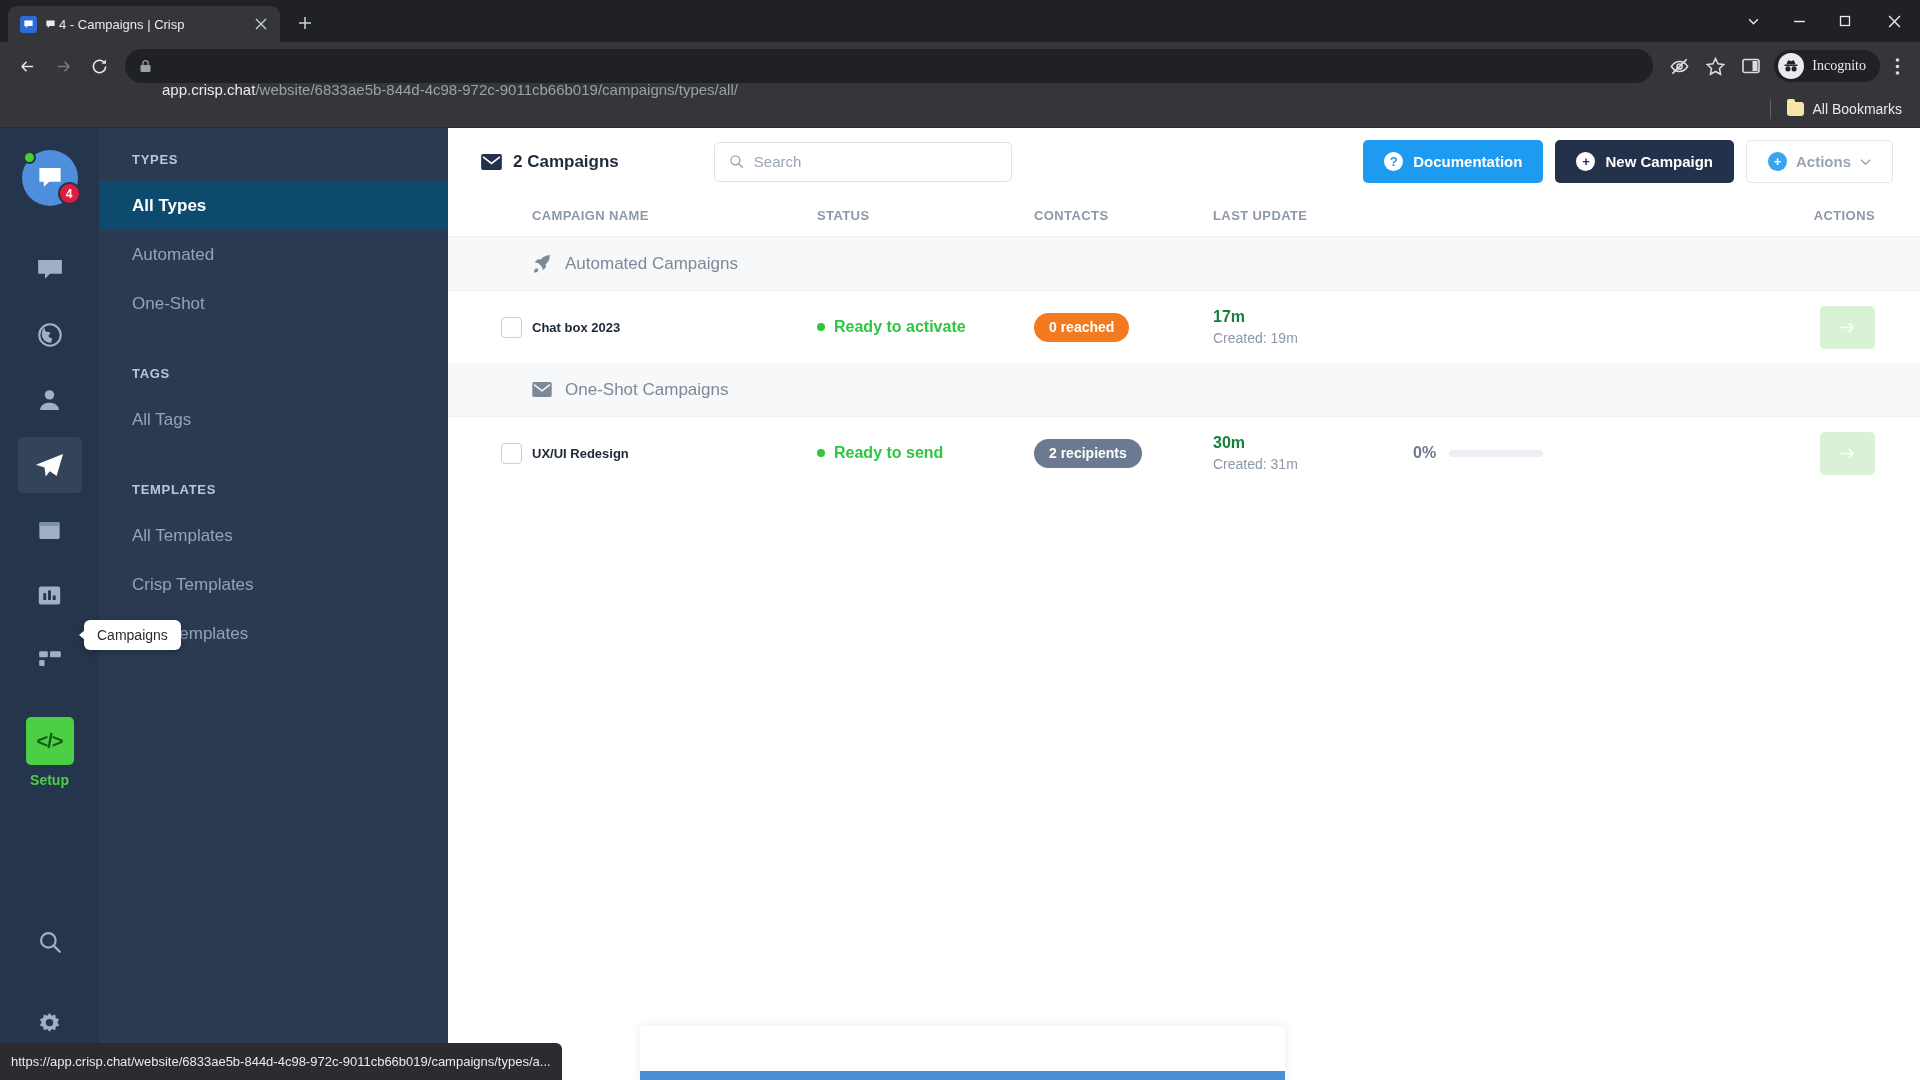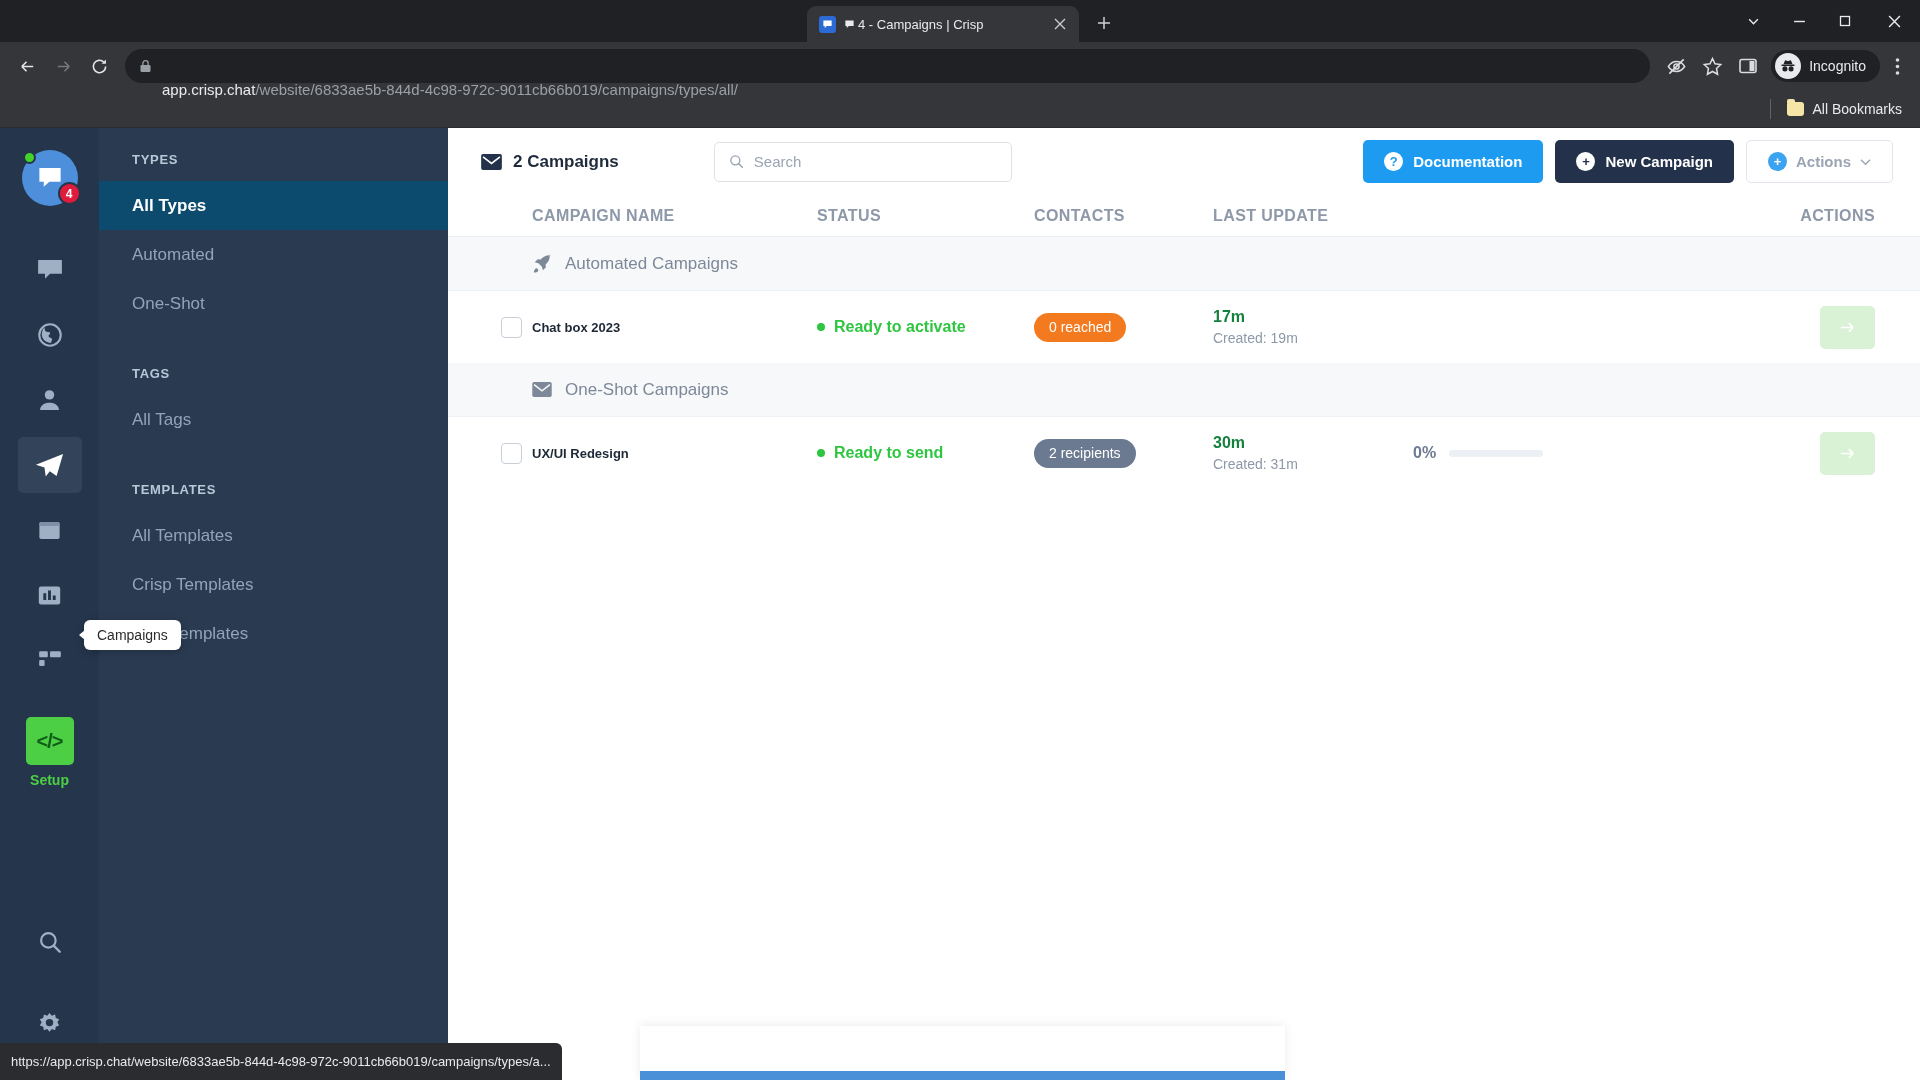--- a/index.html
+++ b/index.html
@@ -8,21 +8,21 @@
     font-family: "Liberation Sans", sans-serif;
     overflow: hidden;
     background: #ffffff;
   }
 
   
   .browser { width: 1920px; height: 1080px; position: relative; background:#fff; }
 
   .tabstrip {
     height: 42px; background:#202124; display:flex; align-items:flex-end;
-    padding-left: 8px; position: relative; justify-content: center;
+    padding-left: 8px; position: relative;
   }
   .tab {
     height: 36px; width: 272px; background:#35363a; border-radius: 9px 9px 0 0;
     display:flex; align-items:center; padding: 0 10px 0 12px; gap: 8px;
     position: relative;
   }
   .tab-favicon {
     width:17px; height:17px; border-radius:3px; flex:0 0 auto;
     background:#2c6bd6; display:flex; align-items:center; justify-content:center;
   }
@@ -49,21 +49,21 @@
   .navbtn.dim { color:#76797c; }
   .omnibox {
     flex:1; height:34px; background:#202124; border-radius:17px; margin:0 7px;
     display:flex; align-items:center; padding: 0 14px; gap:10px; min-width:0;
   }
   .omni-url { font-size:15px; color:#9aa0a6; white-space:nowrap; overflow:hidden; text-overflow:ellipsis;margin-top:47px; }
   .omni-url b { color:#e8eaed; font-weight:400; }
   .tb-icon { width:34px; height:34px; display:flex; align-items:center; justify-content:center; color:#dadce0; flex:0 0 auto; }
   .incognito-pill {
     height:32px; background:#202124; border-radius:16px; display:flex; align-items:center;
-    gap:8px; padding: 0 14px 0 4px; margin-left:4px; flex:0 0 auto;
+    gap:8px; padding: 0 14px 0 4px; margin-left:4px; flex:0 0 auto;font-family:Liberation Serif, serif;
   }
   .incog-circle {
     width:26px; height:26px; border-radius:50%; background:#e8eaed;
     display:flex; align-items:center; justify-content:center;
   }
   .incog-label { font-size:14px; color:#e8eaed; }
   .kebab { width:30px; height:34px; display:flex; align-items:center; justify-content:center; color:#dadce0; flex:0 0 auto; }
 
   .bookmarkbar {
     height: 38px; background:#35363a; display:flex; align-items:center;
@@ -174,38 +174,38 @@
     font-size:13px; font-weight:bold; flex:0 0 auto;
   }
   .circ-w { background:#fff; color:#1d9bf0; }
   .circ-w2 { background:#fff; color:#23324a; }
   .circ-b { background:#3ba3ef; color:#fff; }
 
   .thead {
     height:42px; display:flex; align-items:center; border-bottom:1px solid #eceff3;
     background:#fff; flex:0 0 auto;
   }
-  .th { font-size:16px; font-weight:bold; color:#8d98a8; letter-spacing:.4px; }
+  .th { font-size:13px; font-weight:bold; color:#8d98a8; letter-spacing:.4px; }
 
   .group-row {
     height:54px; background:#f7f8fa; display:flex; align-items:center; padding-left:84px;
     gap:13px; border-bottom:1px solid #eceff3;
   }
   .group-label { font-size:17px; color:#7d8899; }
 
   .row { height:72px; display:flex; align-items:center; position:relative; }
   .cell-check { width:84px; display:flex; align-items:center; justify-content:flex-start; padding-left:53px; }
   .checkbox { width:21px; height:21px; border:1px solid #c8cfd8; border-radius:4px; background:#fff; }
   .cell-name { width:285px; font-size:13px; color:#1d2836; font-weight:bold; }
   .cell-status { width:217px; display:flex; align-items:center; gap:9px; font-size:16px; color:#2ec641; font-weight:bold; }
   .dot { width:8px; height:8px; border-radius:50%; background:#2ec641; flex:0 0 auto; }
   .cell-contacts { width:179px; display:flex; align-items:center; }
   .pill {
     height:29px; border-radius:15px; display:flex; align-items:center; padding: 0 15px;
-    font-size:14px; font-weight:normal; color:#fff;
+    font-size:14px; font-weight:bold; color:#fff;
   }
   .pill-orange { background:#f47a20; }
   .pill-slate { background:#6b7a90; }
   .cell-update { width:200px; }
   .upd-main { font-size:16px; font-weight:bold; color:#15803d; }
   .upd-sub { font-size:14px; color:#8d98a8; margin-top:4px; }
   .cell-progress { width:250px; display:flex; align-items:center; gap:13px; }
   .pct { font-size:16px; color:#6b7a90; font-weight:bold; }
   .bar { width:94px; height:7px; border-radius:4px; background:#eceff3; }
   .cell-actions { flex:1; display:flex; justify-content:flex-end; padding-right:45px; }

